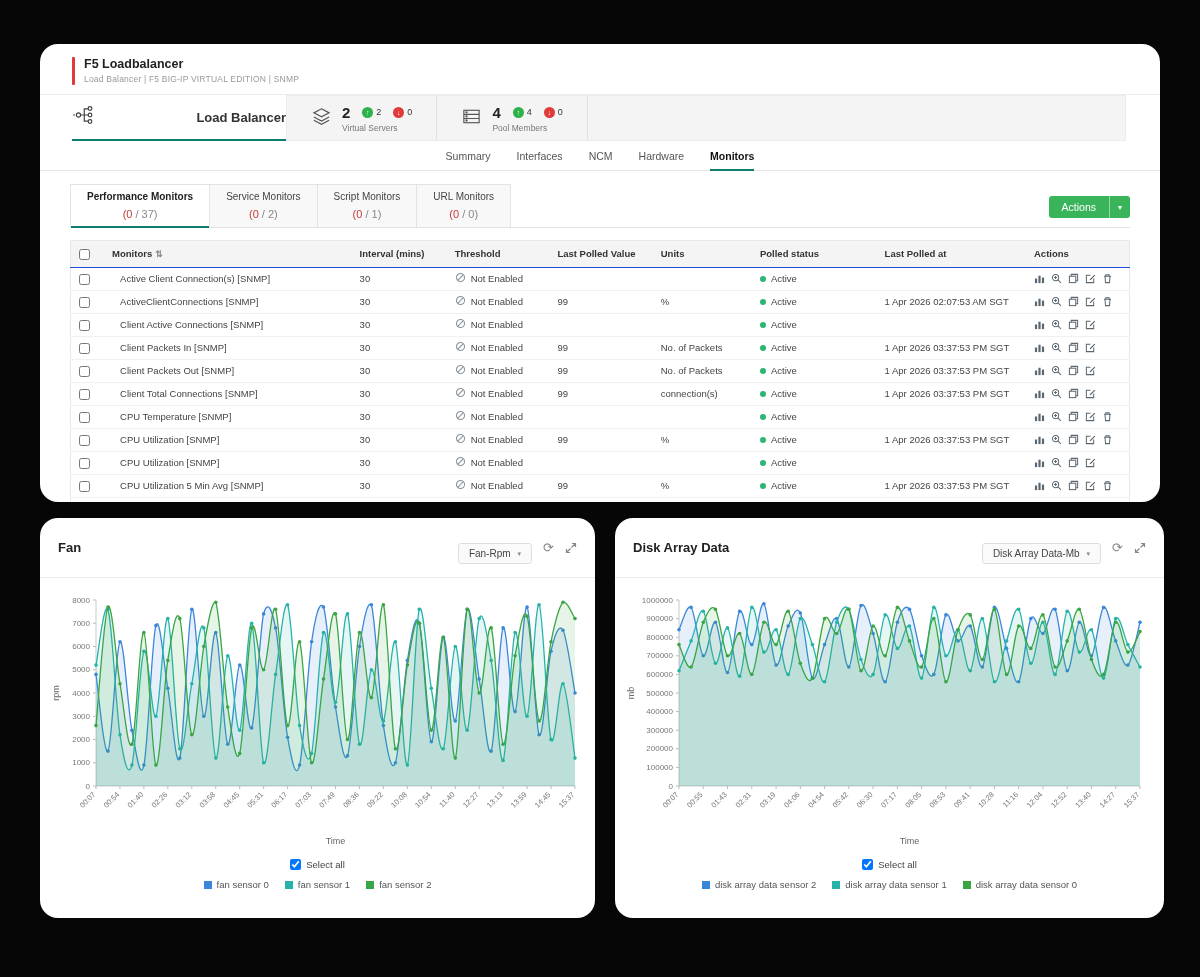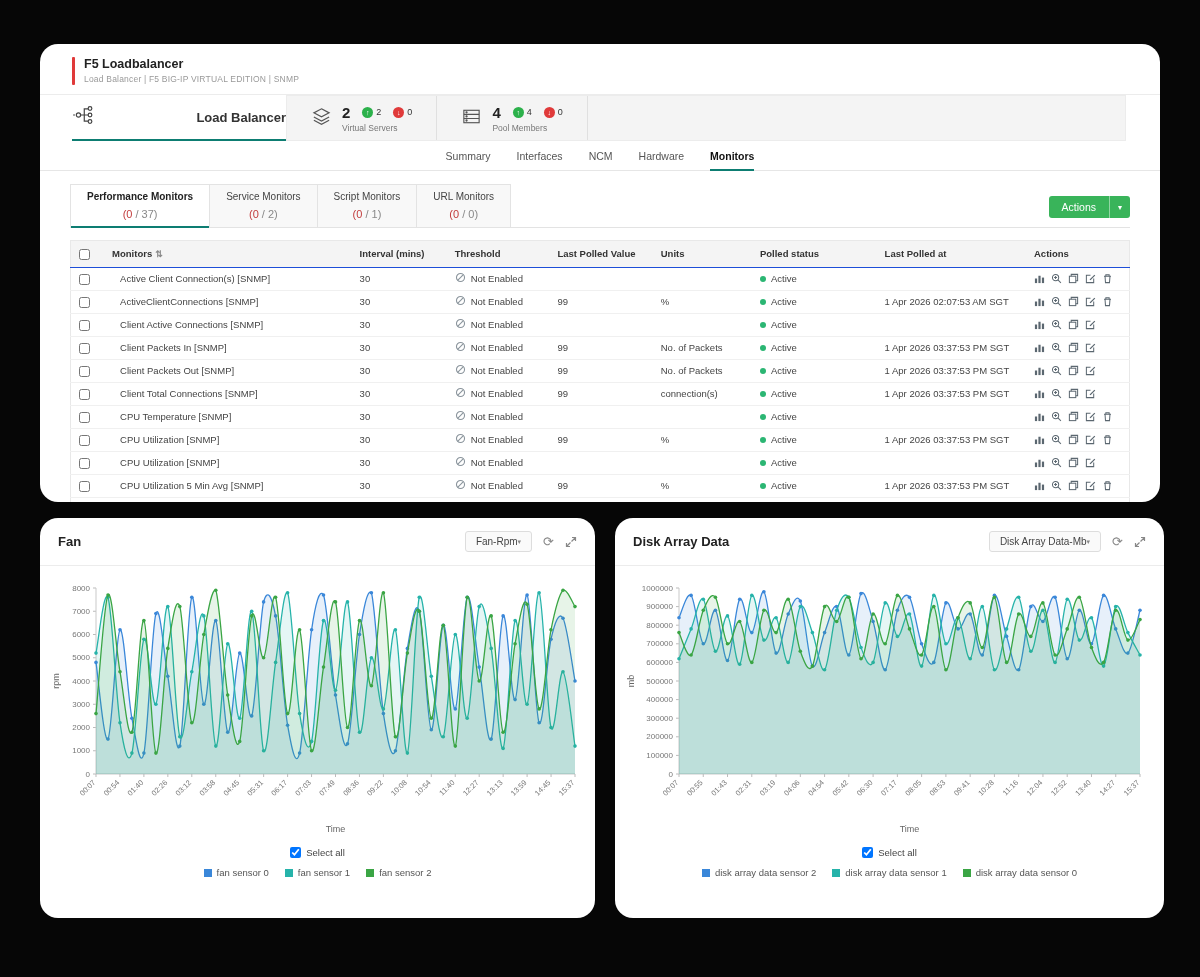--- a/index.html
+++ b/index.html
@@ -52,21 +52,21 @@
   .status-dot { width:6px; height:6px; border-radius:50%; background:#2bb673; display:inline-block; margin-right:5px; }
   .act-icons { display:flex; gap:6px; align-items:center; }
   .act-icon { display:inline-flex; cursor:pointer; }
 
   
   #fan-card { left:40px; top:518px; width:555px; height:400px; }
   #disk-card { left:615px; top:518px; width:549px; height:400px; }
   .chart-header { display:flex; justify-content:space-between; align-items:center; padding:13px 18px; border-bottom:1px solid #ececec; }
   .chart-title { font-size:13px; font-weight:bold; color:#222; }
   .chart-controls { display:flex; align-items:center; gap:11px; }
-  .chart-select { display:flex; align-items:center; gap:0; border:1px solid #ddd; background:#fafafa; border-radius:3px; padding:4px 10px; font-size:10px; color:#444; cursor:pointer; }
+  .chart-select { display:flex; align-items:center; gap:7px; border:1px solid #ddd; background:#fafafa; border-radius:3px; padding:4px 10px; font-size:10px; color:#444; cursor:pointer;margin-top:12px; }
   .caret { font-size:7px; color:#888; }
   .icon-btn { color:#888; font-size:13px; cursor:pointer; display:inline-flex; line-height:1; }
   .chart-body { padding:10px 8px 0; }
   .legend { text-align:center; margin-top:2px; }
   .select-all { display:inline-flex; align-items:center; gap:5px; font-size:9.5px; color:#444; cursor:pointer; }
   .legend-items { display:flex; justify-content:center; gap:16px; margin-top:5px; }
   .legend-item { display:inline-flex; align-items:center; gap:5px; font-size:9.5px; color:#555; cursor:pointer; }
   .legend-swatch { width:8px; height:8px; display:inline-block; }
 </style>
 </head>

